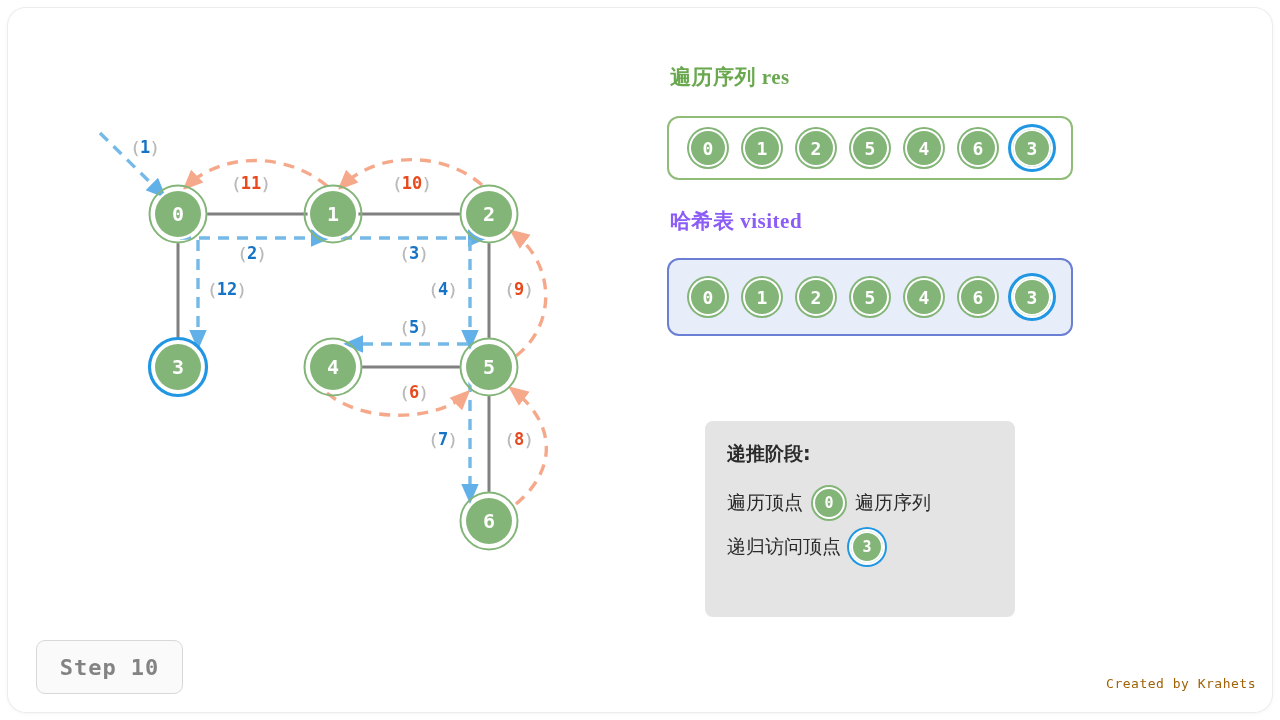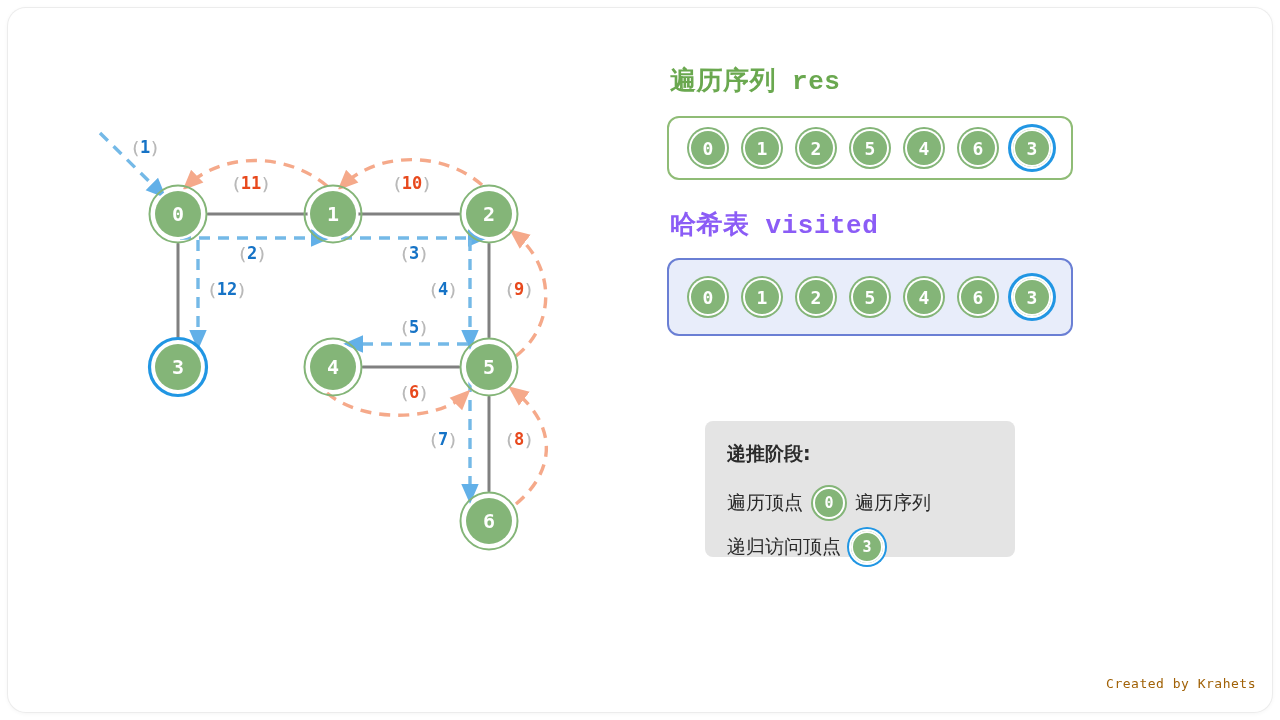--- a/index.html
+++ b/index.html
@@ -32,23 +32,23 @@
     position: absolute;
     left: 0;
     top: 0;
     width: 640px;
     height: 620px;
   }
 
   
   .panel-title {
     position: absolute;
-    font-family: Liberation Mono, monospace;
-    font-weight: bold;
-    font-size: 26px;
+    font-family: Liberation Serif, serif;
+    font-weight: bold;
+    font-size: 21px;
     letter-spacing: 0.5px;
     white-space: nowrap;
   }
   #res-title { left: 670px; top: 63px; color: #6aa84f; }
   #visited-title { left: 670px; top: 207px; color: #8b5cf6; }
 
   .array-box {
     position: absolute;
     box-sizing: border-box;
     display: flex;
@@ -96,21 +96,21 @@
   .chip.hl {
     box-shadow: inset 0 0 0 2px #ffffff, 0 0 0 2px #ffffff, 0 0 0 5px #2196e3;
   }
 
   
   #legend {
     position: absolute;
     left: 705px;
     top: 421px;
     width: 310px;
-    height: 136px;
+    height: 196px;
     background: #e4e4e4;
     border-radius: 8px;
     box-sizing: border-box;
     padding: 20px 0 0 22px;
   }
   #legend .lg-head {
     font-family: "DejaVu Sans", "Liberation Sans", sans-serif;
     font-weight: bold;
     font-size: 19px;
     color: #2b2b2b;
@@ -333,14 +333,15 @@
       <span>遍历顶点</span>
       <span class="lg-chip">0</span>
       <span>遍历序列</span>
     </div>
     <div class="lg-row">
       <span>递归访问顶点</span>
       <span class="lg-chip hl">3</span>
     </div>
   </div>
 
+  <div id="step-badge">Step 10</div>
   <div id="credit">Created by Krahets</div>
 </div>
 
 </body></html>

